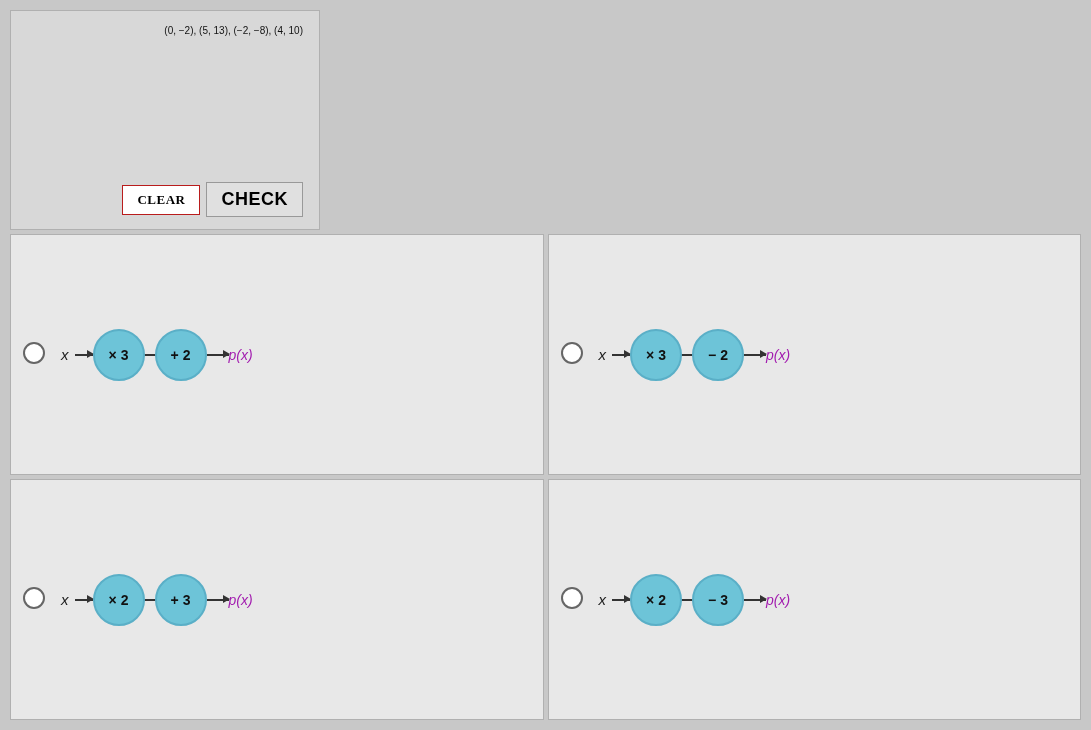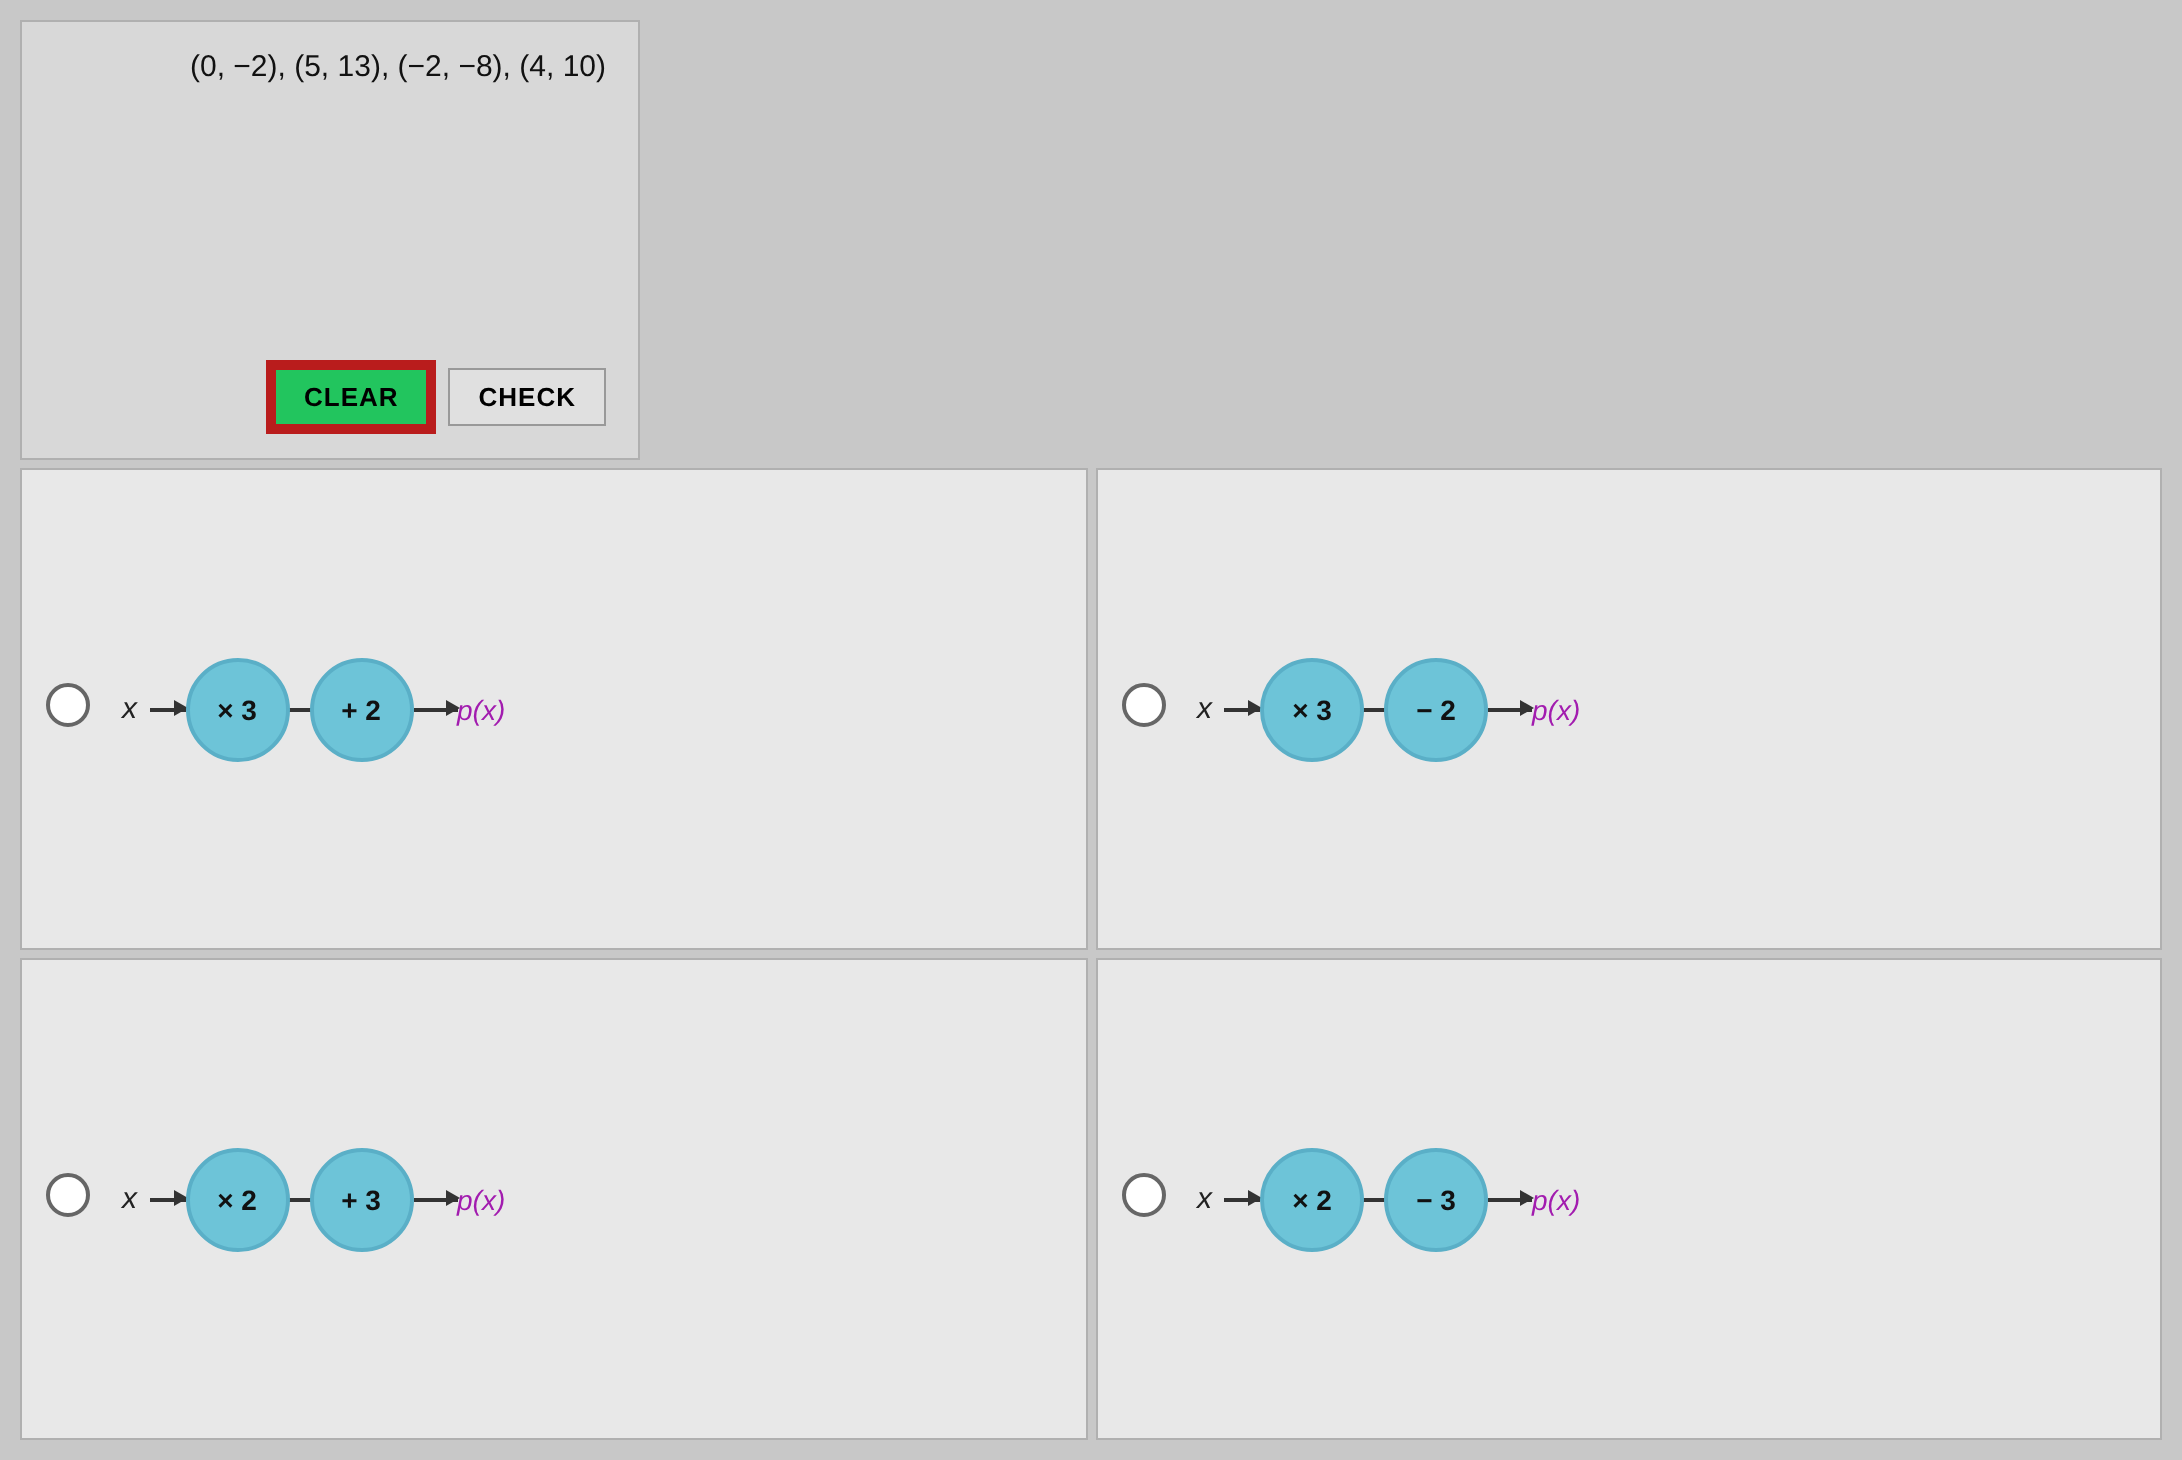--- a/index.html
+++ b/index.html
@@ -46,48 +46,49 @@
       width: 310px;
       background-color: #d8d8d8;
       border: 1px solid #b0b0b0;
       padding: 12px 16px;
       display: flex;
       flex-direction: column;
       justify-content: space-between;
     }
 
     .points-text {
-      font-size: 15px;
+      font-size: 10px;
       color: #111;
       text-align: right;
       line-height: 1.5;
     }
 
     .button-row {
       display: flex;
       justify-content: flex-end;
       gap: 6px;
       align-items: center;
     }
 
     .btn-clear {
       padding: 6px 14px;
-      background-color: #22c55e;
-      border: 5px solid #b91c1c;
+      background-color: #ffffff;
+      border: 1px solid #b91c1c;
       font-size: 13px;
       font-weight: bold;
       cursor: pointer;
       letter-spacing: 0.5px;
+      font-family: Liberation Serif, serif;
     }
 
     .btn-check {
       padding: 6px 14px;
       background-color: #e0e0e0;
       border: 1px solid #999;
-      font-size: 13px;
+      font-size: 18px;
       font-weight: bold;
       cursor: pointer;
       letter-spacing: 0.5px;
     }
 
     
     .options-grid {
       display: grid;
       grid-template-columns: 1fr 1fr;
       grid-template-rows: 1fr 1fr;

